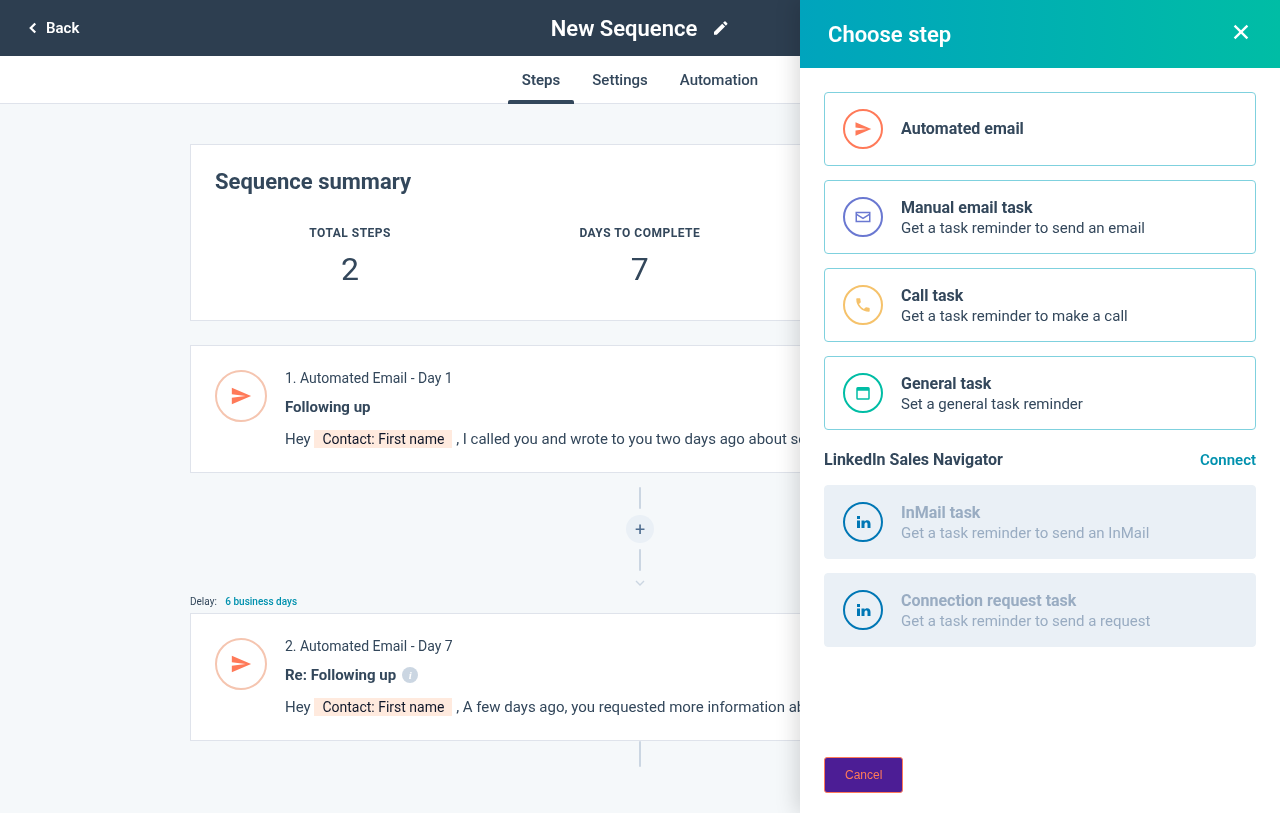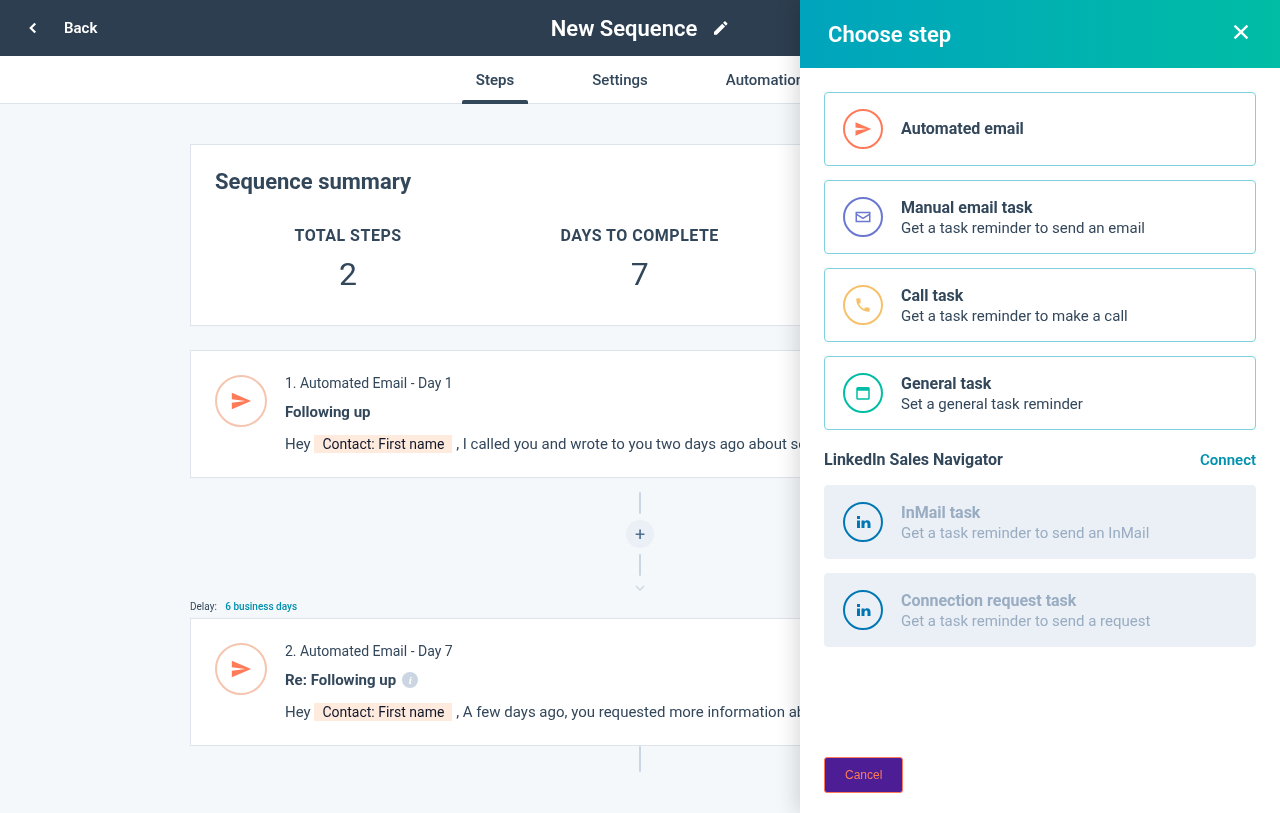--- a/index.html
+++ b/index.html
@@ -1,38 +1,38 @@
 <!DOCTYPE html>
 <html><head>
 <meta charset="utf-8">
 <style>
   * { box-sizing: border-box; margin: 0; padding: 0; }
   body { font-family: -apple-system, BlinkMacSystemFont, "Segoe UI", Roboto, Helvetica, Arial, sans-serif; background: #f5f8fa; color: #33475b; width: 1280px; height: 813px; overflow: hidden; position: relative; }
   
   
   .topbar { background: #2d3e50; height: 56px; display: flex; align-items: center; padding: 0 24px; color: #fff; position: relative; }
-  .back { display: flex; align-items: flex-end; gap: 22px; cursor: pointer; font-weight: 600; font-size: 15px; }
+  .back { display: flex; align-items: flex-end; gap: 4px; cursor: pointer; font-weight: 600; font-size: 15px; }
   .back svg { width: 18px; height: 18px; }
   .title-wrap { position: absolute; left: 50%; transform: translateX(-50%); display: flex; align-items: center; gap: 14px; }
   .title-wrap h1 { font-size: 22px; font-weight: 600; color: #fff; }
   .title-wrap .pencil { width: 18px; height: 18px; cursor: pointer; fill: #fff; }
   
   
-  .tabs { background: #fff; height: 48px; display: flex; justify-content: center; gap: 78px; border-bottom: 1px solid #dfe3eb; }
+  .tabs { background: #fff; height: 48px; display: flex; justify-content: center; gap: 32px; border-bottom: 1px solid #dfe3eb; }
   .tab { display: flex; align-items: center; height: 48px; font-size: 15px; color: #33475b; cursor: pointer; position: relative; font-weight: 500; }
   .tab.active { color: #33475b; font-weight: 600; }
   .tab.active::after { content: ""; position: absolute; bottom: 0; left: -14px; right: -14px; height: 4px; background: #33475b; border-radius: 2px 2px 0 0; }
   
   
   .main { padding: 40px 0 0 0; display: flex; flex-direction: column; align-items: center; }
   .card { background: #fff; width: 900px; border: 1px solid #dfe3eb; padding: 24px 24px 32px 24px; margin-bottom: 24px; }
   .summary h2 { font-size: 22px; font-weight: 700; color: #33475b; margin-bottom: 32px; }
   .stats { display: flex; justify-content: space-around; }
   .stat { text-align: center; }
-  .stat-label { font-size: 16px; font-weight: 700; letter-spacing: 0.5px; color: #33475b; margin-bottom: 10px; }
+  .stat-label { font-size: 12px; font-weight: 700; letter-spacing: 0.5px; color: #33475b; margin-bottom: 10px; }
   .stat-value { font-size: 32px; font-weight: 400; color: #33475b; }
   
   .step-card { display: flex; gap: 18px; padding: 24px; background: #fff; width: 900px; border: 1px solid #dfe3eb; margin-bottom: 0; }
   .step-icon { width: 52px; height: 52px; border: 2px solid #f5c5b0; border-radius: 50%; display: flex; align-items: center; justify-content: center; flex-shrink: 0; }
   .step-icon svg { width: 22px; height: 22px; fill: #ff7a59; }
   .step-body { flex: 1; overflow: hidden; }
   .step-title { font-size: 14px; color: #33475b; font-weight: 400; margin-bottom: 12px; }
   .step-subject { font-size: 15px; font-weight: 700; color: #33475b; margin-bottom: 14px; display:flex; align-items:center; gap:6px;}
   .step-preview { font-size: 15px; color: #33475b; white-space: nowrap; overflow: hidden; }
   .token { background: #ffeade; color: #0f172a; padding: 4px 8px; border-radius: 3px; font-size: 14px; }

